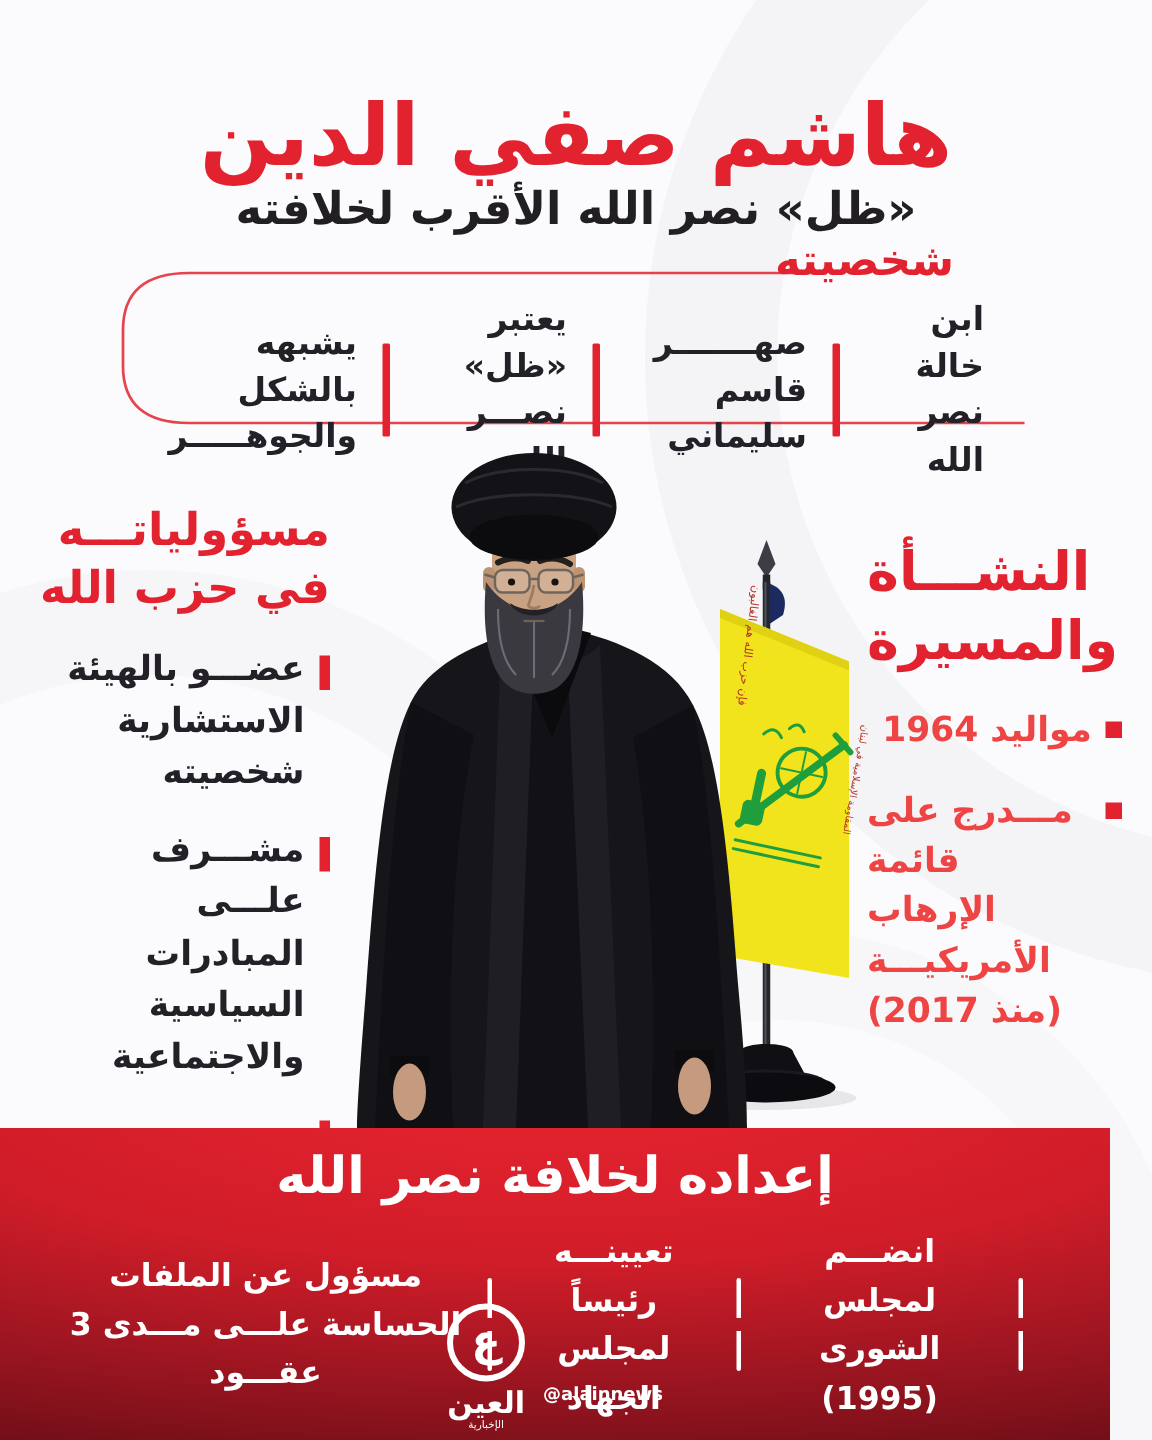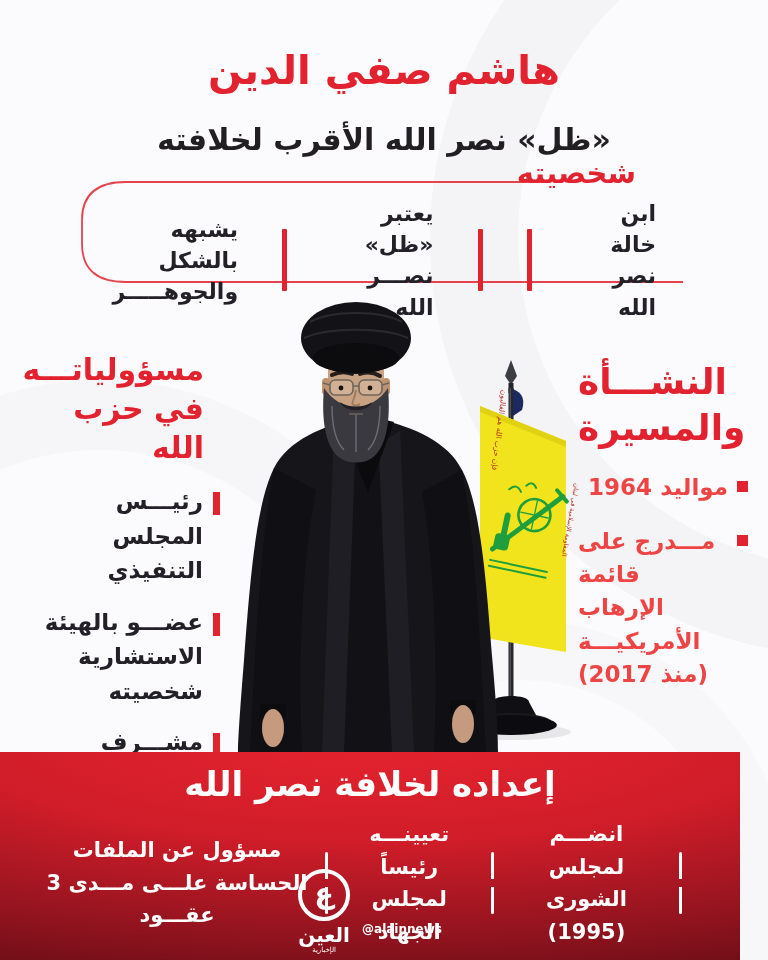--- a/index.html
+++ b/index.html
@@ -9,37 +9,37 @@
     font-family:"DejaVu Sans","Liberation Sans",sans-serif;
     direction:rtl;
   }
   
   .wm{position:absolute;border-radius:50%;pointer-events:none;}
   .wm1{left:430px;top:-180px;width:660px;height:660px;border:88px solid #f0f0f4;opacity:.65;}
   .wm2{left:-230px;top:380px;width:520px;height:520px;border:70px solid #f3f3f6;opacity:.55;}
   .wm3{left:250px;top:620px;width:420px;height:420px;border:60px solid #f2f2f5;opacity:.45;}
 
   .main-title{position:absolute;top:18px;left:0;right:0;text-align:center;
-    font-size:40px;font-weight:900;color:#e2222e;line-height:1.25;}
+    font-size:57px;font-weight:900;color:#e2222e;line-height:1.25;}
   .subtitle{position:absolute;top:97px;left:0;right:0;text-align:center;
     font-size:30px;font-weight:800;color:#221f23;}
 
   
   .pers{position:absolute;top:158px;left:0;width:768px;height:140px;}
   .pers-bracket{position:absolute;inset:0;}
   .pers-label{position:absolute;top:-2px;right:132px;font-size:29px;font-weight:900;color:#e2222e;}
   .pers-items{position:absolute;top:40px;right:112px;left:104px;
     display:flex;justify-content:space-between;align-items:center;}
   .pers-item{font-size:22px;font-weight:800;line-height:1.42;text-align:right;color:#232127;}
   .pi-0{width:80px;} .pi-1{width:122px;} .pi-2{width:102px;} .pi-3{width:134px;}
   .pers-sep{width:5px;height:62px;background:#e2222e;border-radius:1px;flex:0 0 auto;}
 
   
   .resp{position:absolute;top:334px;left:22px;width:198px;text-align:right;}
-  .resp-title{font-size:30px;font-weight:900;color:#e2222e;line-height:1.3;margin:16px;}
+  .resp-title{font-size:30px;font-weight:900;color:#e2222e;line-height:1.3;margin:0;}
   .r-item{display:flex;align-items:flex-start;margin-top:17px;}
   .r-bullet{flex:0 0 7px;height:23px;background:#e2222e;margin-top:8px;margin-left:10px;}
   .r-text{font-size:23px;font-weight:800;line-height:1.5;color:#232127;}
 
   
   .career{position:absolute;top:348px;right:20px;width:170px;text-align:left;margin-top:11px;}
   .career-title{font-size:36px;font-weight:900;color:#e2222e;line-height:1.28;margin:0;}
   .c-item{display:flex;align-items:flex-start;margin-top:20px;}
   .c-bullet{flex:0 0 11px;height:11px;background:#e2222e;margin-top:10px;margin-left:9px;}
   .c-text{font-size:23px;font-weight:800;line-height:1.45;color:#ef4444;}
@@ -83,33 +83,30 @@
   <h2 class="subtitle">«ظل» نصر الله الأقرب لخلافته</h2>
 
   <section class="pers">
     <svg class="pers-bracket" width="768" height="140" viewBox="0 0 768 140">
       <path d="M543,24 H126 Q82,24 82,62 V86 Q82,124 126,124 H683" fill="none" stroke="#e2222e" stroke-width="1.8" opacity="0.85"></path>
     </svg>
     <div class="pers-label">شخصيته</div>
     <div class="pers-items">
       <div class="pers-item pi-0">ابن خالة نصر الله</div>
       <div class="pers-sep"></div>
+      <div class="pers-item pi-1">صهـــــــر قاسم سليماني</div>
       <div class="pers-sep"></div>
       <div class="pers-item pi-2">يعتبر «ظل» نصـــر الله</div>
       <div class="pers-sep"></div>
       <div class="pers-item pi-3">يشبهه بالشكل والجوهـــــر</div>
     </div>
   </section>
 
   <aside class="resp">
     <h3 class="resp-title">مسؤولياتـــه في حزب الله</h3>
-    <div class="r-item">
-      <span class="r-bullet"></span>
-      <span class="r-text">رئيـــس المجلس التنفيذي</span>
-    </div>
     <div class="r-item">
       <span class="r-bullet"></span>
       <span class="r-text">عضـــو بالهيئة الاستشارية شخصيته</span>
     </div>
     <div class="r-item">
       <span class="r-bullet"></span>
       <span class="r-text">مشـــرف علـــى المبادرات السياسية والاجتماعية</span>
     </div>
     <div class="r-item">
       <span class="r-bullet"></span>

